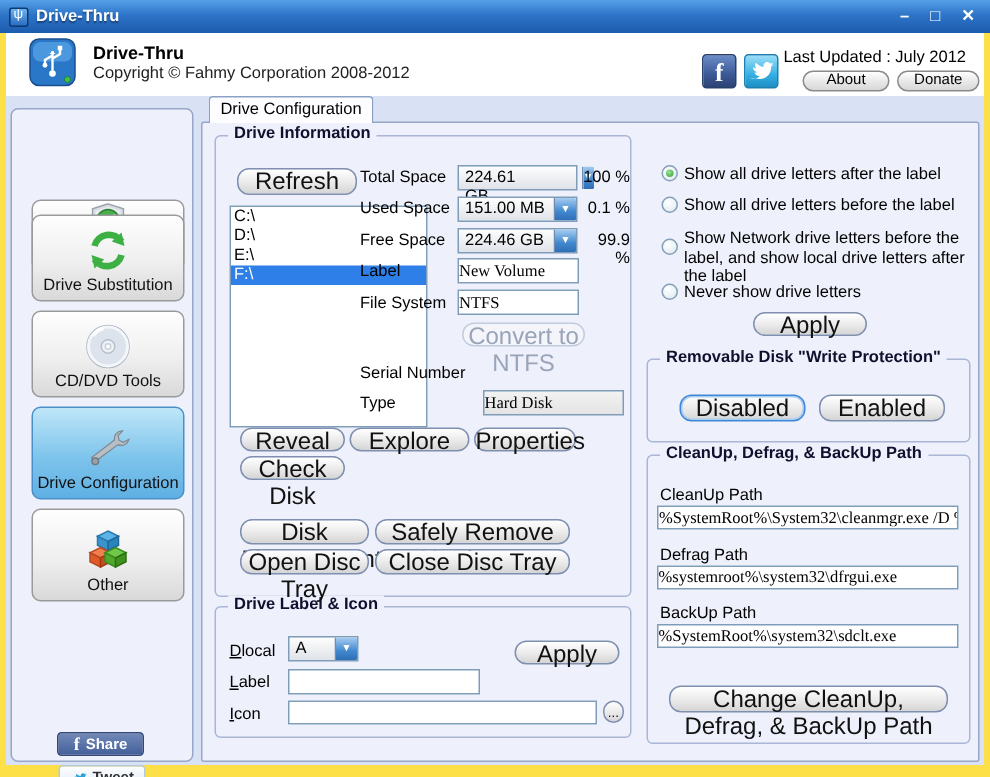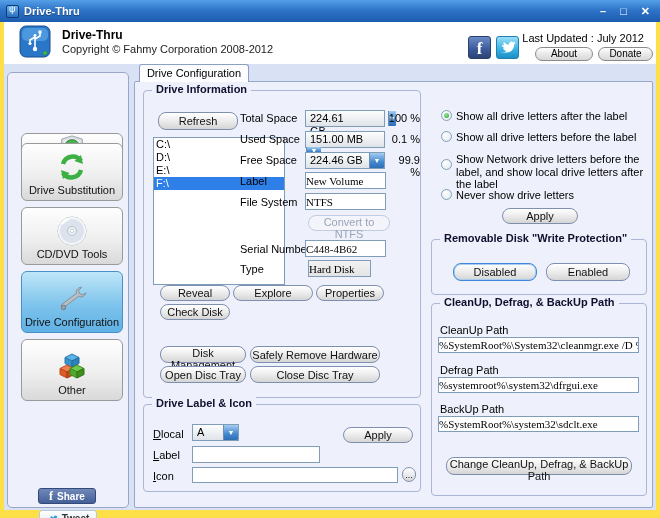--- a/index.html
+++ b/index.html
@@ -60,21 +60,21 @@
   .mainpanel { position:absolute; left:134px; top:81px; width:519px; height:427px;
     background:#eef1fb; border:1px solid #98a6c8; border-radius:2px; z-index:2; }
 
   
   .group { position:absolute; border:1px solid #a9b6d6; border-radius:4px; }
   .gtitle { position:absolute; top:-8px; left:8px; background:#eef1fb; padding:0 4px;
     font-weight:bold; font-size:11px; color:#10102e; white-space:nowrap; }
 
   
   .btn { position:absolute; border:1px solid #7f8fb0; border-radius:8px;
-    background:linear-gradient(#fff,#ececec 50%,#d5d5d5); font-size:11px; color:#111;
+    background:linear-gradient(#fff,#ececec 50%,#d5d5d5); font-size:16px; color:#111;
     text-align:center; cursor:pointer; font-family:inherit; }
   .btn.disabled { background:#f3f5fa; border-color:#c3cbde; color:#9aa4b8; cursor:default; }
   .btn.focused { border:1px solid #3f87d8; box-shadow:0 0 0 1px #a9cdf0 inset; }
   .inp { position:absolute; border:1px solid #7f9db9; background:#fff; font-size:11px;
     padding:1px 0; font-family:Liberation Serif, serif; color:#000; }
   .inp.ro { background:linear-gradient(#f2f2f2,#e4e4e4); }
   .dd { position:absolute; border:1px solid #7f9db9; background:linear-gradient(#fdfdfd,#dfe3e8);
     display:flex; align-items:stretch; }
   .dd .val { flex:1; font-size:11px; padding:1px 4px; line-height:13px; color:#000; }
   .dd .arrow { width:15px; background:linear-gradient(#a5ccf0,#4288cf 60%,#2f6eb5);
@@ -216,43 +216,42 @@
   </div>
 
   <div class="lbl" style="left:240px;top:112px;z-index:5;">Total Space</div>
   <div class="dd" style="left:305px;top:110px;width:80px;height:17px;z-index:5;gap:40px;">
     <span class="val">224.61 GB</span>
     <span class="arrow">▼</span>
   </div>
   <div class="pct" style="left:386px;top:112px;z-index:5;">100 %</div>
 
   <div class="lbl" style="left:240px;top:133px;z-index:5;">Used Space</div>
-  <div class="dd" style="left:305px;top:131px;width:80px;height:17px;z-index:5;flex-direction:column;">
+  <div class="dd" style="left:305px;top:131px;width:80px;height:17px;z-index:5;">
     <span class="val">151.00 MB</span>
     <span class="arrow">▼</span>
   </div>
   <div class="pct" style="left:386px;top:133px;z-index:5;">0.1 %</div>
 
   <div class="lbl" style="left:240px;top:154px;z-index:5;">Free Space</div>
   <div class="dd" style="left:305px;top:152px;width:80px;height:17px;z-index:5;">
     <span class="val">224.46 GB</span>
     <span class="arrow">▼</span>
   </div>
   <div class="pct" style="left:386px;top:154px;z-index:5;">99.9 %</div>
 
   <div class="lbl" style="left:240px;top:175px;z-index:5;">Label</div>
   <input class="inp" style="left: 305px; top: 172px; width: 81px; height: 17px; z-index: 5;" value="New Volume">
   <div class="lbl" style="left:240px;top:196px;z-index:5;">File System</div>
   <input class="inp" style="left: 305px; top: 193px; width: 81px; height: 17px; z-index: 5;" value="NTFS">
   <button class="btn disabled" style="left:308px;top:215px;width:82px;height:16px;z-index:5;">Convert to NTFS</button>
 
   <div class="lbl" style="left:240px;top:243px;z-index:5;">Serial Number</div>
-  <input class="inp" style="left: 305px; top: 240px; width: 81px; height: 17px; z-index: 5;" value="C448-4B62">
   <div class="lbl" style="left:240px;top:263px;z-index:5;">Type</div>
-  <input class="inp ro" style="left: 308px; top: 260px; width: 63px; height: 17px; z-index: 5;" readonly="" value="Hard Disk">
+  <input class="inp ro" style="left: 322px; top: 260px; width: 94px; height: 17px; z-index: 5;" readonly="" value="Hard Disk">
 
   <button class="btn" style="left:160px;top:285px;width:70px;height:16px;z-index:5;">Reveal</button>
   <button class="btn" style="left:233px;top:285px;width:80px;height:16px;z-index:5;">Explore</button>
   <button class="btn" style="left:316px;top:285px;width:68px;height:16px;z-index:5;">Properties</button>
   <button class="btn" style="left:160px;top:304px;width:70px;height:16px;z-index:5;">Check Disk</button>
 
   <button class="btn" style="left:160px;top:346px;width:86px;height:17px;z-index:5;">Disk Management</button>
   <button class="btn" style="left:250px;top:346px;width:130px;height:17px;z-index:5;">Safely Remove Hardware</button>
   <button class="btn" style="left:160px;top:366px;width:86px;height:17px;z-index:5;">Open Disc Tray</button>
   <button class="btn" style="left:250px;top:366px;width:130px;height:17px;z-index:5;">Close Disc Tray</button>

